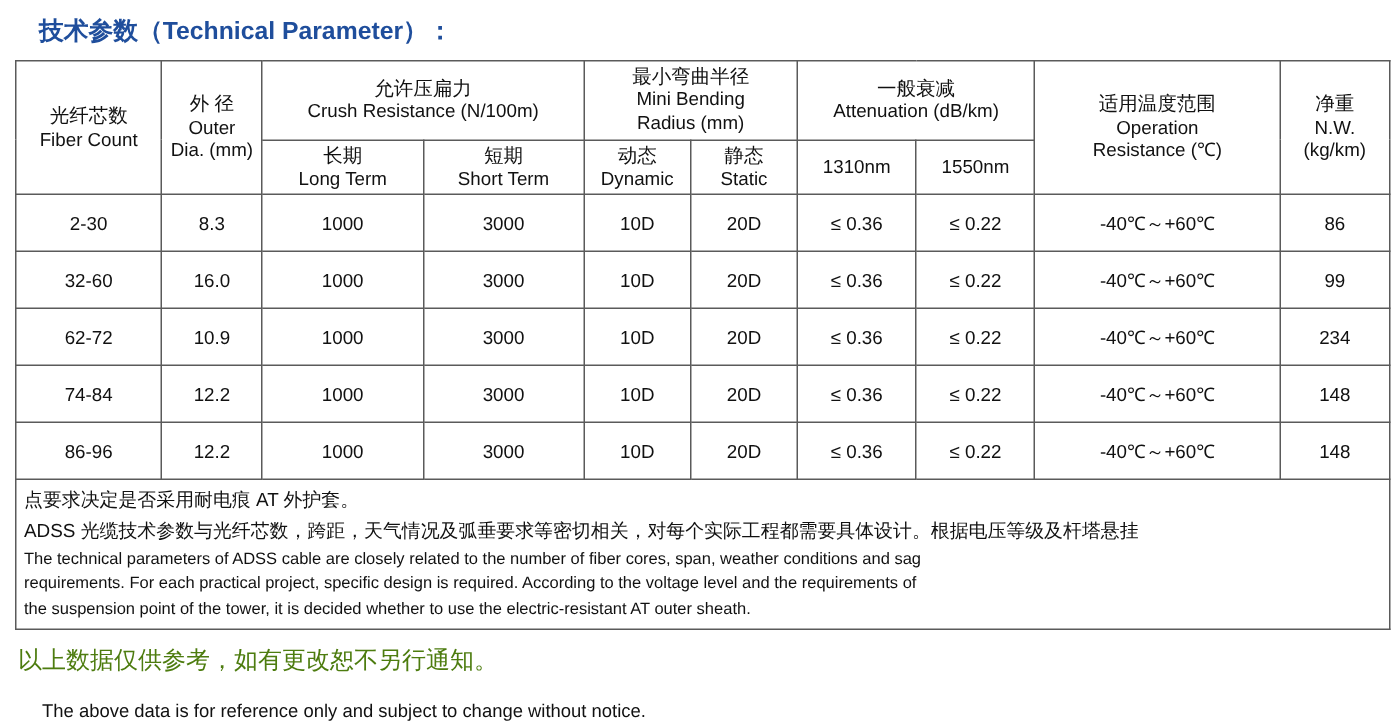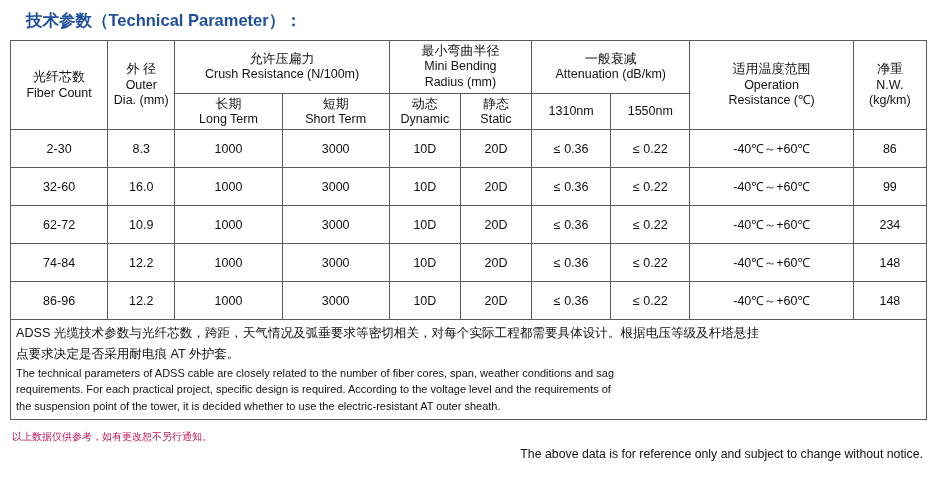--- a/index.html
+++ b/index.html
@@ -67,29 +67,28 @@
     font-size: 11px;
     line-height: 1.5;
     color: #111111;
     margin: 0;
   }
   .footer {
     margin-left: 6px;
     margin-top: 10px;
   }
   .footer-cn {
-    font-size: 10px;
-    color: #be185d;
+    font-size: 16px;
+    color: #4d7c0f;
     margin: 0 0 3px 0;
   }
   .footer-en {
     font-size: 12.3px;
     color: #111111;
-    margin: 0;
-    text-align: right;
+    margin: 16px;
   }
 </style>
 </head>
 <body>
 
 <div class="page">
 
   <div class="title">技术参数（Technical Parameter）：</div>
 
   <table class="spec">
@@ -219,22 +218,22 @@
         <td class="rowcell">20D</td>
         <td class="rowcell">≤ 0.36</td>
         <td class="rowcell">≤ 0.22</td>
         <td class="rowcell">-40℃～+60℃</td>
         <td class="rowcell">148</td>
       </tr>
     </tbody>
   </table>
 
   <div class="notes">
+    <p class="note-cn">点要求决定是否采用耐电痕 AT 外护套。</p>
     <p class="note-cn">ADSS 光缆技术参数与光纤芯数，跨距，天气情况及弧垂要求等密切相关，对每个实际工程都需要具体设计。根据电压等级及杆塔悬挂</p>
-    <p class="note-cn">点要求决定是否采用耐电痕 AT 外护套。</p>
     <p class="note-en">The technical parameters of ADSS cable are closely related to the number of fiber cores, span, weather conditions and sag</p>
     <p class="note-en">requirements. For each practical project, specific design is required. According to the voltage level and the requirements of</p>
     <p class="note-en">the suspension point of the tower, it is decided whether to use the electric-resistant AT outer sheath.</p>
   </div>
 
   <div class="footer">
     <p class="footer-cn">以上数据仅供参考，如有更改恕不另行通知。</p>
     <p class="footer-en">The above data is for reference only and subject to change without notice.</p>
   </div>
 

